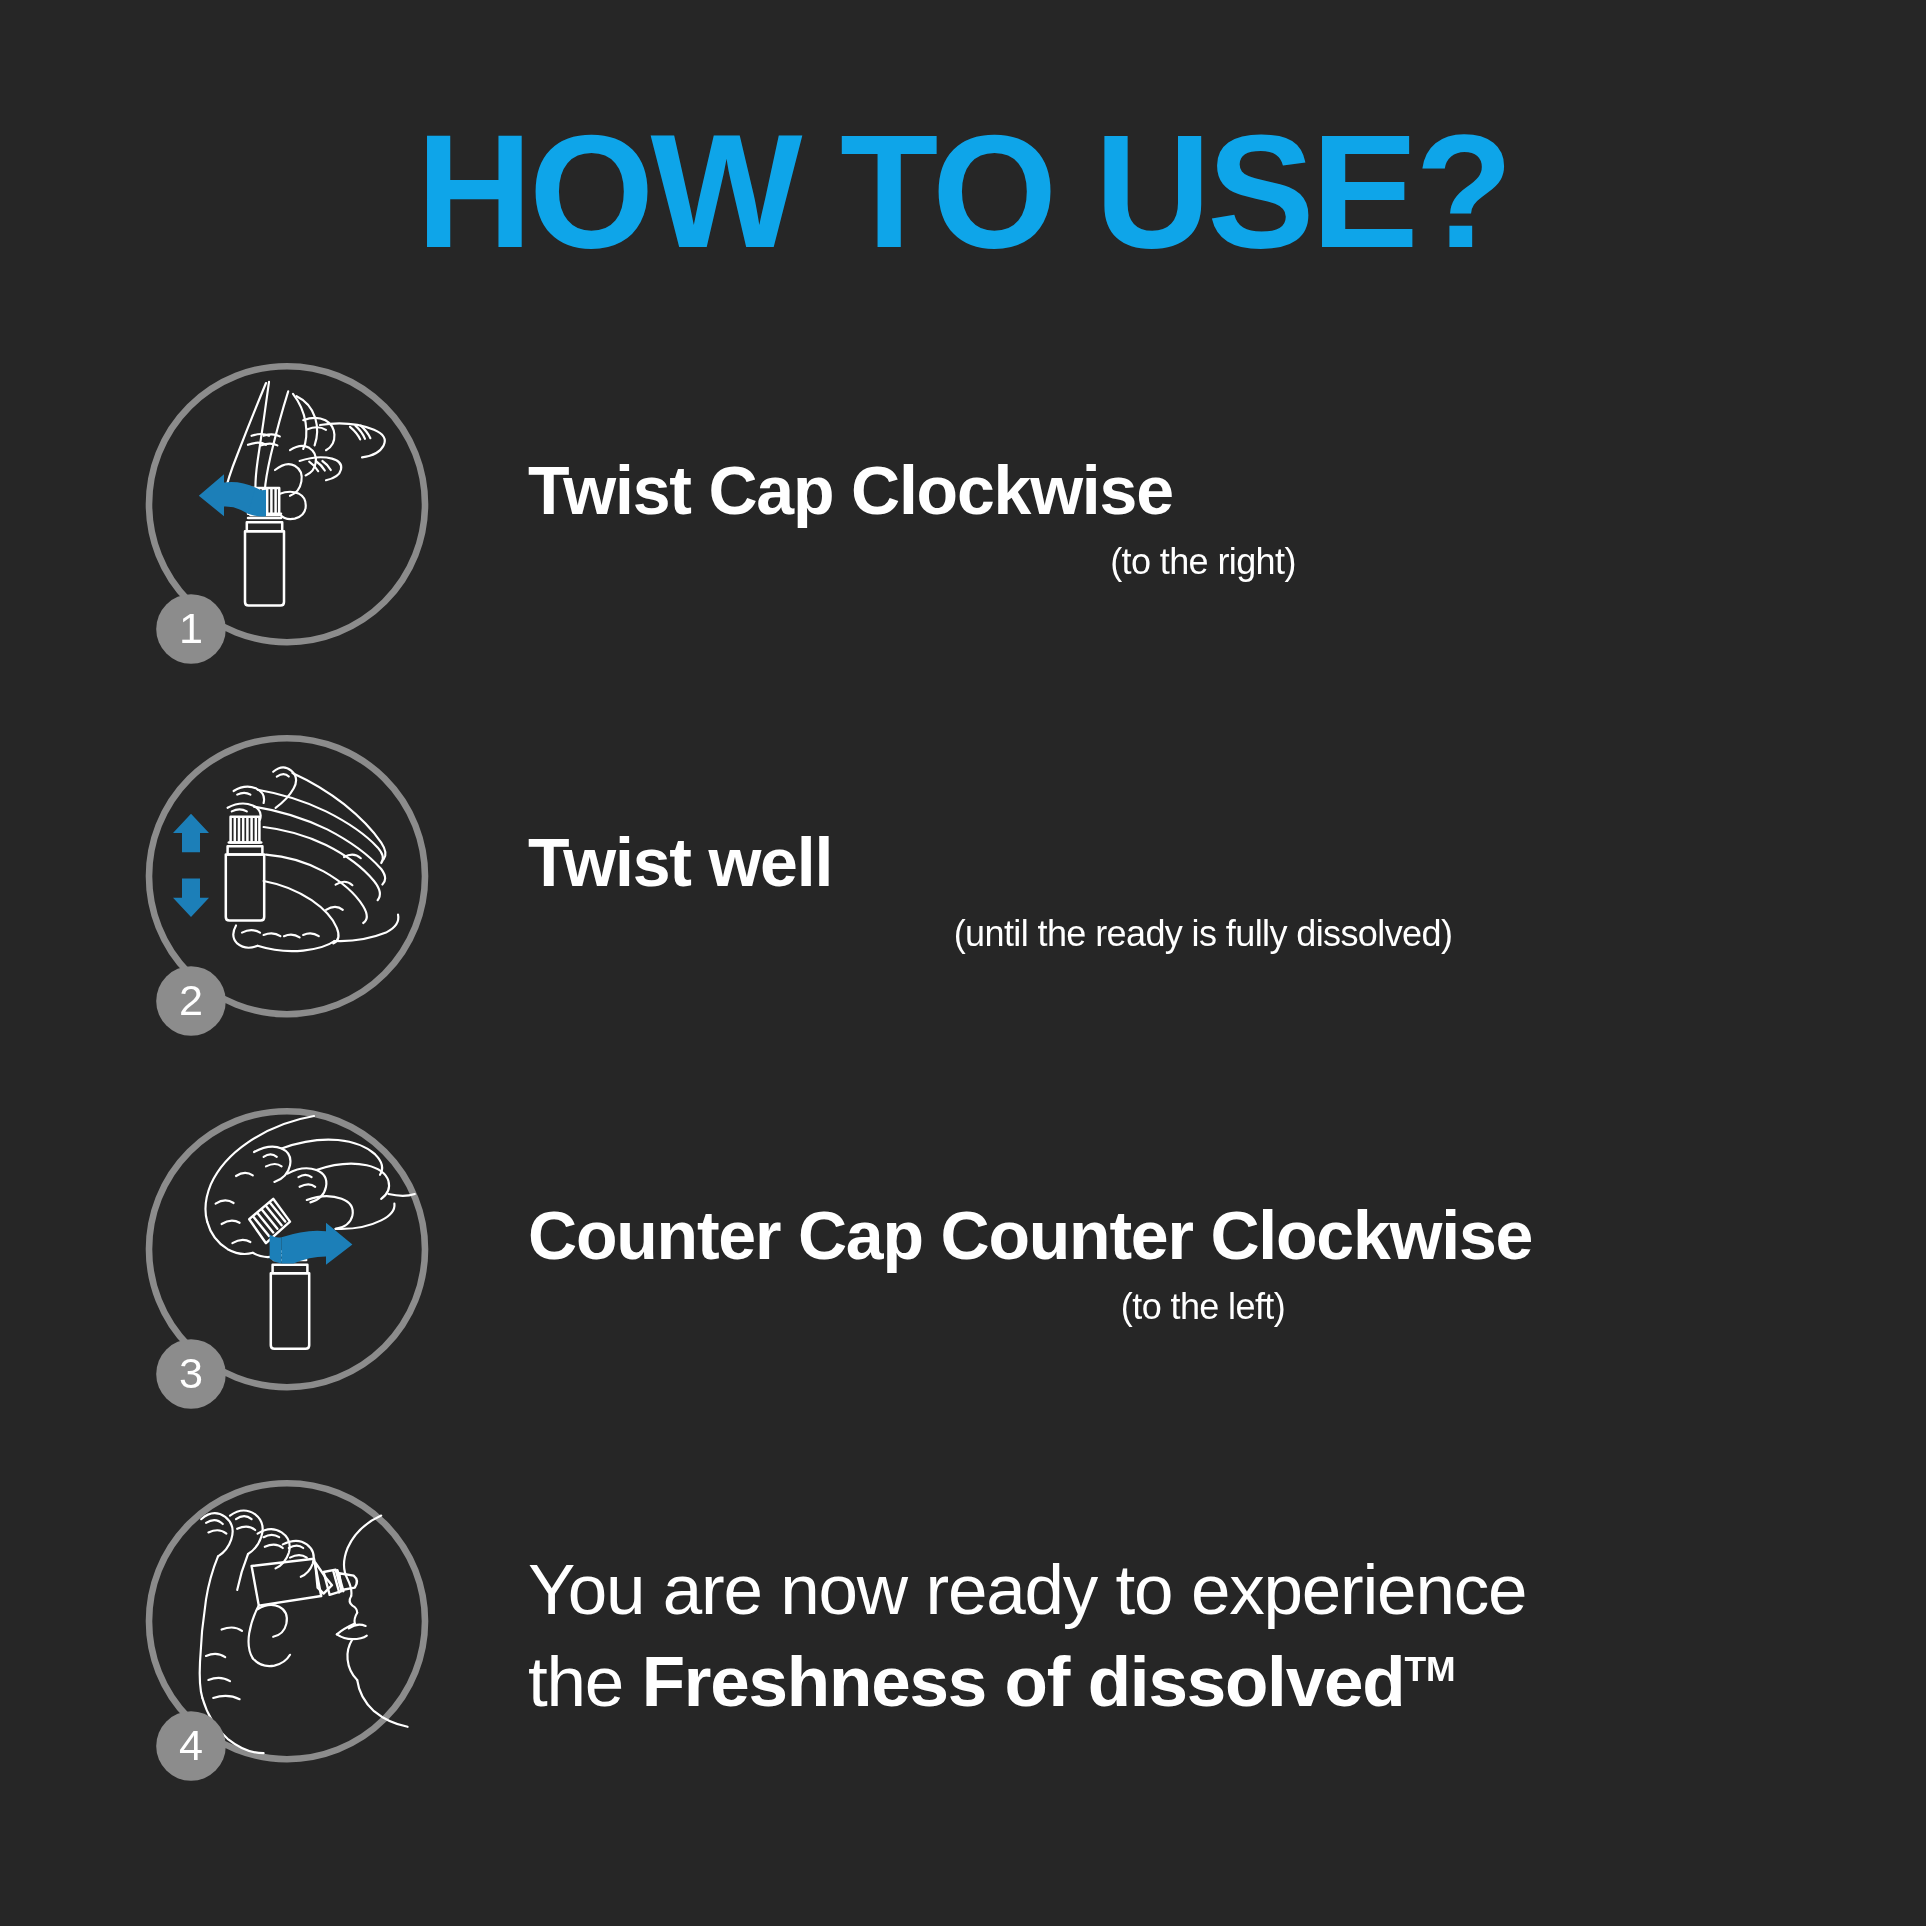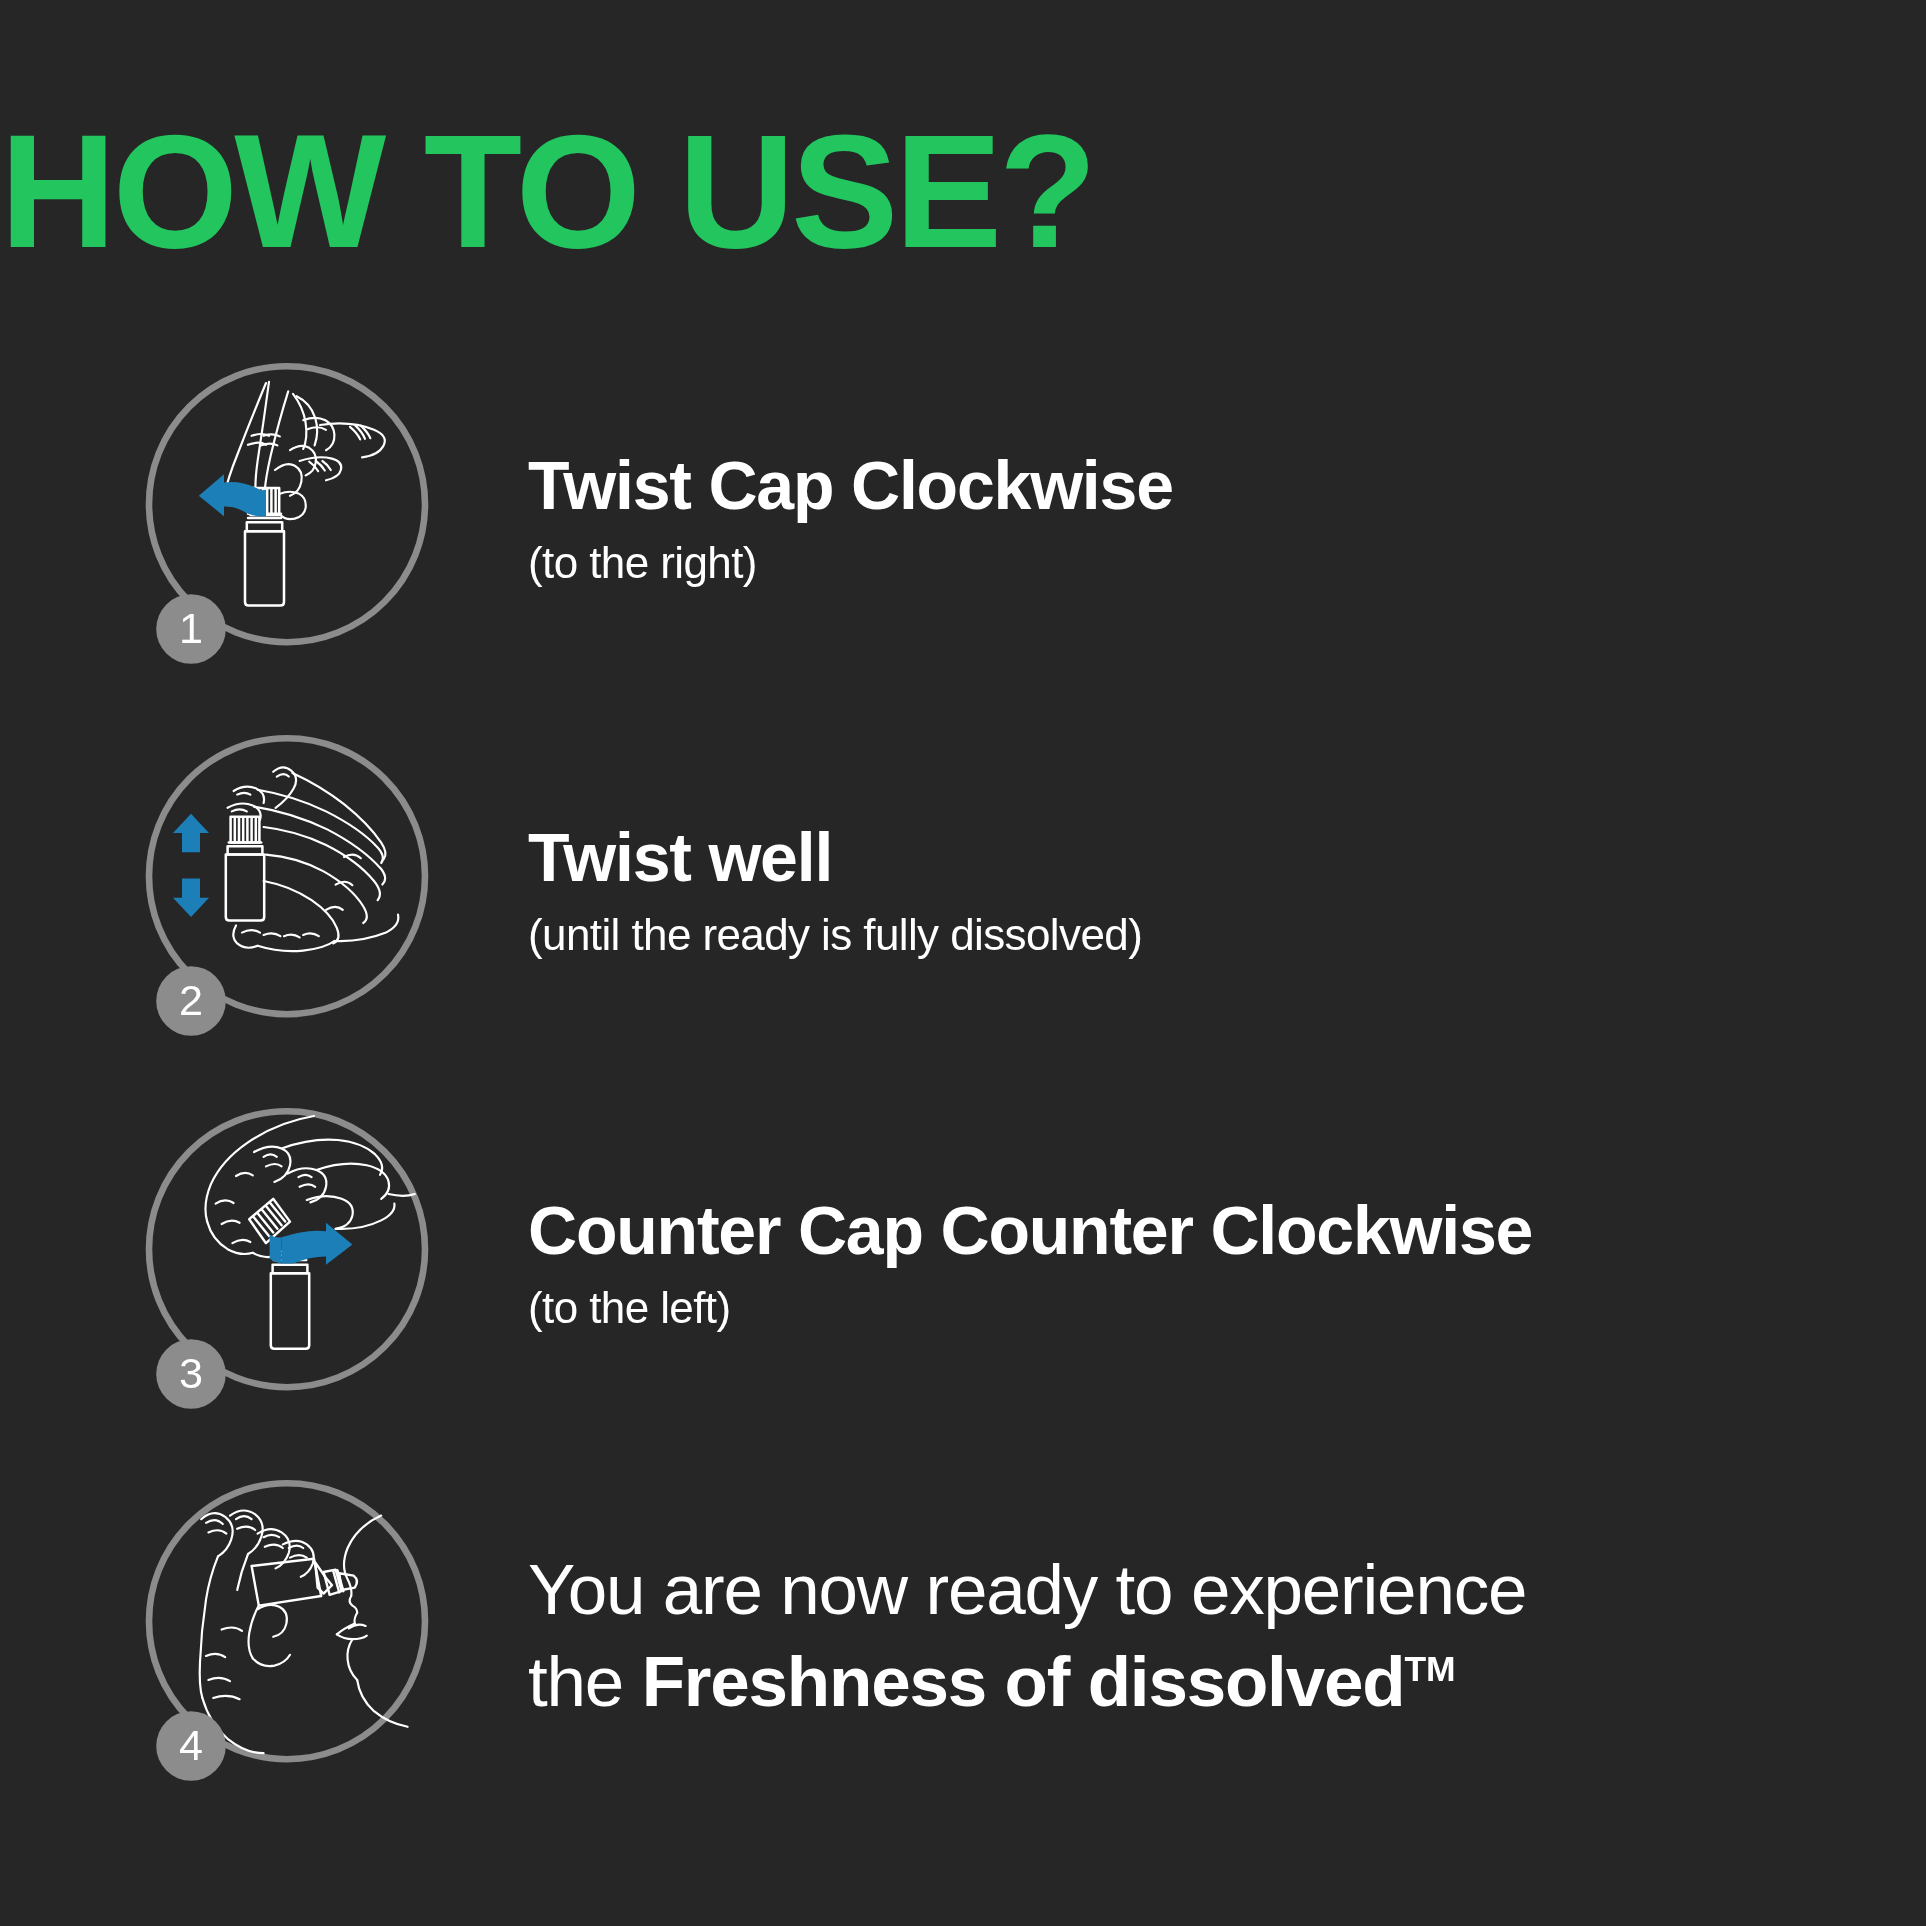--- a/index.html
+++ b/index.html
@@ -17,21 +17,22 @@
     font-family: "Liberation Sans", "DejaVu Sans", sans-serif;
     -webkit-font-smoothing: antialiased;
   }
 
   
   .page-title {
     position: absolute;
     left: 0;
     top: 107px;
     width: 1926px;
-    color: #22c55e;
+    text-align: center;
+    color: #0ea5e9;
     font-size: 161px;
     font-weight: bold;
     letter-spacing: -3.6px;
     line-height: 1.05;
     white-space: nowrap;
   }
 
   
   .step-row {
     position: absolute;
@@ -73,26 +74,27 @@
   .step-heading {
     color: #ffffff;
     font-size: 68px;
     font-weight: bold;
     line-height: 1.12;
     letter-spacing: -1.2px;
     white-space: nowrap;
   }
   .step-sub {
     color: #ffffff;
-    font-size: 44px;
+    font-size: 36px;
     font-weight: normal;
     line-height: 1.3;
     letter-spacing: -0.6px;
     margin-top: 11px;
     white-space: nowrap;
+    text-align: center;
   }
   
   .step-text.final .line-a {
     color: #ffffff;
     font-size: 71px;
     font-weight: normal;
     line-height: 1.30;
     letter-spacing: -1.2px;
     white-space: nowrap;
   }

